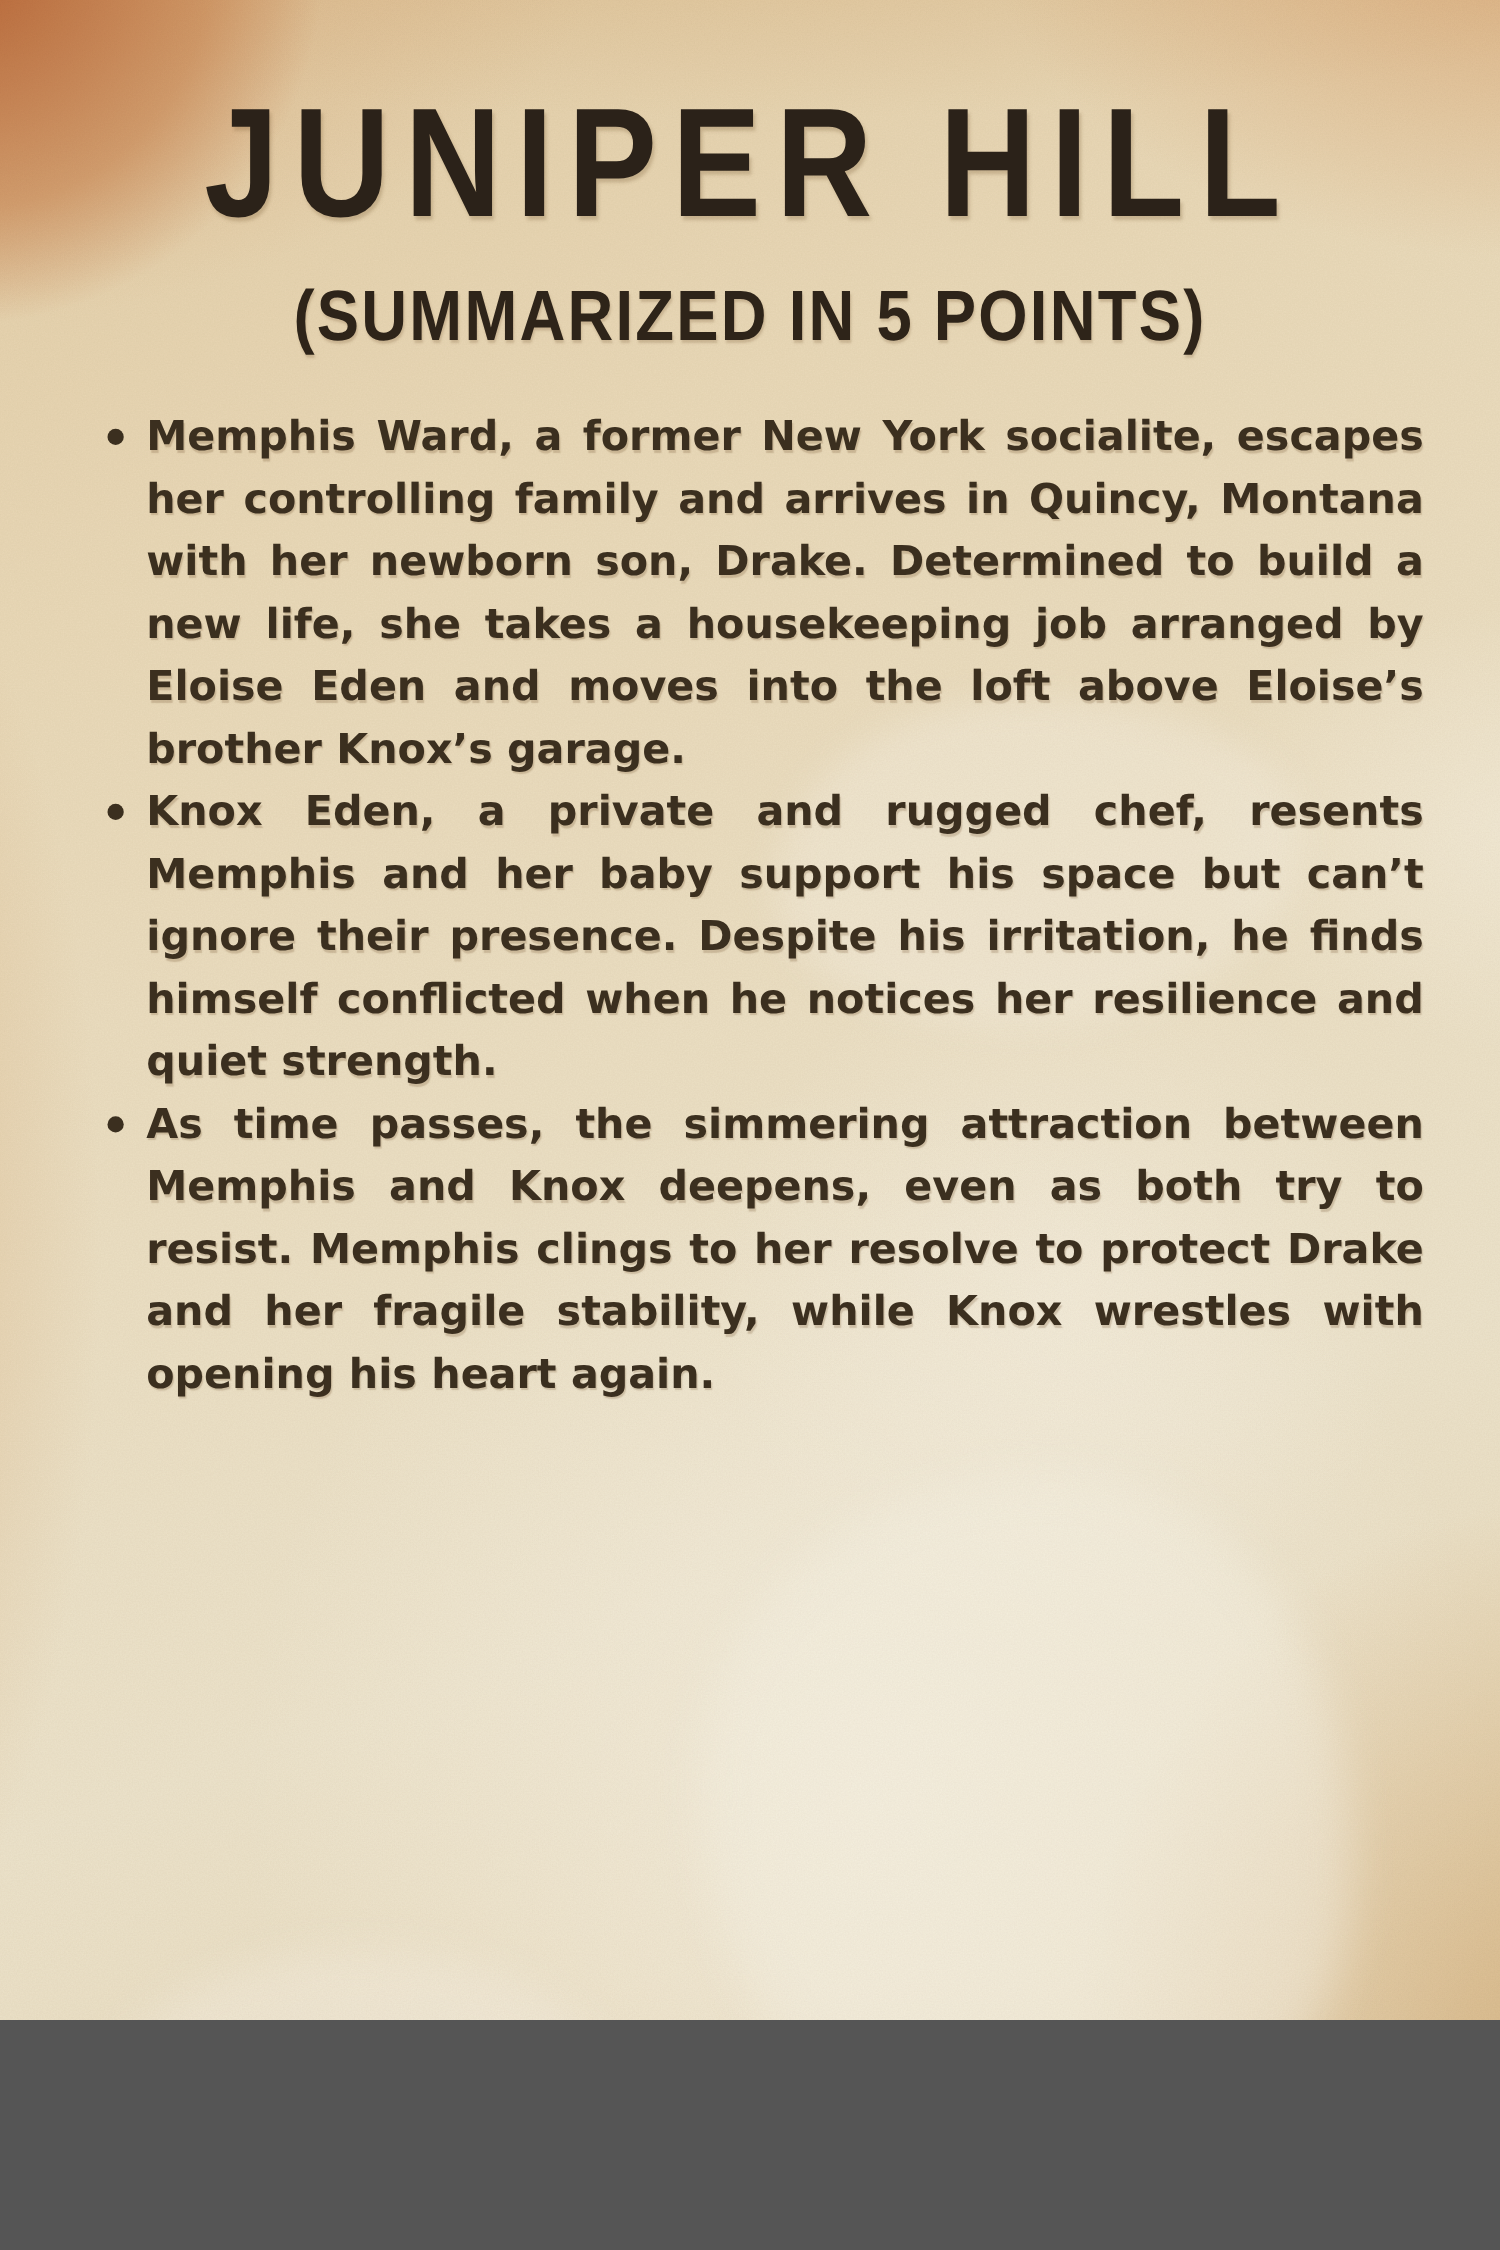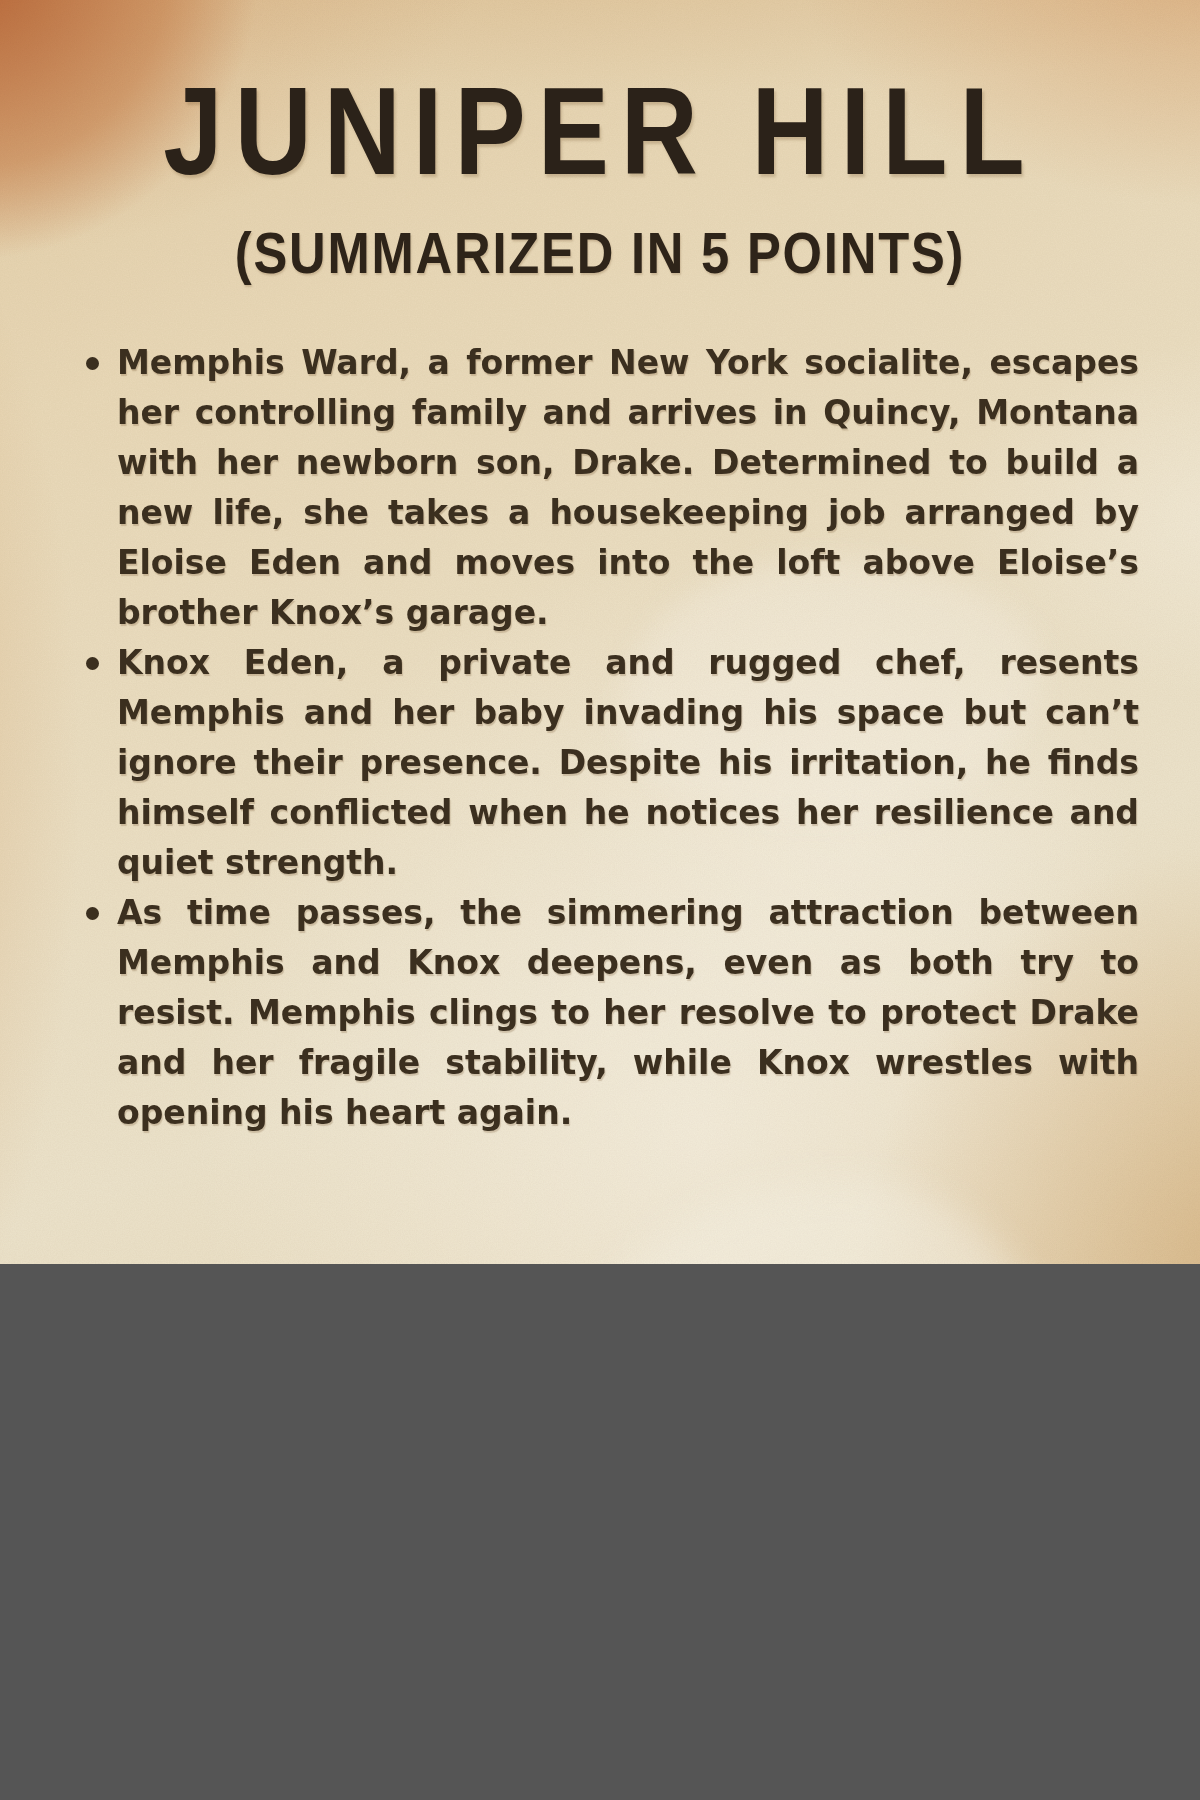--- a/index.html
+++ b/index.html
@@ -1,17 +1,17 @@
 <!DOCTYPE html>
 <html><head>
 <meta charset="utf-8">
 <style>
   html,body { margin:0; padding:0; background:#555; }
   .page {
-    position:relative; width:1200px; height:1264px; overflow:hidden;
+    position:relative; width:1200px; height:1616px; overflow:hidden;
     font-family:"DejaVu Sans", sans-serif;
     background:
       radial-gradient(circle 380px at -30px -30px, rgba(182,97,50,0.92), rgba(197,122,68,0.55) 52%, rgba(197,122,68,0) 76%),
       radial-gradient(ellipse 820px 520px at -90px -110px, rgba(206,141,86,0.50), rgba(206,141,86,0) 72%),
       radial-gradient(ellipse 620px 380px at 102% -60px, rgba(213,152,96,0.62), rgba(213,152,96,0) 70%),
       radial-gradient(ellipse 1300px 300px at 50% -130px, rgba(208,160,105,0.45), rgba(208,160,105,0) 75%),
       radial-gradient(ellipse 280px 820px at -130px 62%, rgba(210,160,105,0.42), rgba(210,160,105,0) 75%),
       radial-gradient(ellipse 540px 620px at 104% 102%, rgba(204,157,97,0.55), rgba(204,157,97,0) 72%),
       radial-gradient(ellipse 430px 270px at 103% 41%, rgba(245,239,223,0.60), rgba(245,239,223,0) 66%),
       radial-gradient(ellipse 720px 820px at 58% 89%, rgba(247,242,229,0.65), rgba(247,242,229,0) 70%),
@@ -35,21 +35,21 @@
     font-family:"Liberation Sans", sans-serif; white-space:nowrap;
   }
   h2.subtitle {
     position:absolute; top:220px; left:0; width:100%; margin:0;
     text-align:center; font-weight:bold; font-size:57px; letter-spacing:2px;
     color:#2e2419; transform:scaleX(0.89); transform-origin:50% 50%;
     text-shadow:1px 2px 2px rgba(120,88,50,0.25);
     font-family:"Liberation Sans", sans-serif; white-space:nowrap;
   }
   ul.summary {
-    position:absolute; top:338px; left:117px; width:1022px;
+    position:absolute; top:324px; left:117px; width:1022px;
     margin:0; padding:0; list-style:none;
   }
   ul.summary li {
     position:relative; margin:0; padding:0;
     font-size:33px; font-weight:bold; line-height:50px;
     text-align:justify; color:#3b2f1f;
     text-shadow:1px 2px 1px rgba(115,85,48,0.25);
   }
   .bullet-dot {
     position:absolute; left:-31px; top:19px; width:13px; height:13px;
@@ -79,17 +79,17 @@
                 0 0 0 0.20 0"></feColorMatrix>
     </filter>
     <rect width="1200" height="1800" filter="url(#grain)"></rect>
   </svg>
 
   <h1 class="title">JUNIPER HILL</h1>
   <h2 class="subtitle">(SUMMARIZED IN 5 POINTS)</h2>
 
   <ul class="summary" id="summary-list">
       <li><span class="bullet-dot"></span><span>Memphis Ward, a former New York socialite, escapes her controlling family and arrives in Quincy, Montana with her newborn son, Drake. Determined to build a new life, she takes a housekeeping job arranged by Eloise Eden and moves into the loft above Eloise’s brother Knox’s garage.</span></li>
-      <li><span class="bullet-dot"></span><span>Knox Eden, a private and rugged chef, resents Memphis and her baby invading his space but can’t ignore their presence. Despite his irritation, he finds himself conflicted when he notices her resilience and quiet strength.</span></li>
+      <li><span class="bullet-dot"></span><span>Knox Eden, a private and rugged chef, resents Memphis and her baby support his space but can’t ignore their presence. Despite his irritation, he finds himself conflicted when he notices her resilience and quiet strength.</span></li>
       <li><span class="bullet-dot"></span><span>As time passes, the simmering attraction between Memphis and Knox deepens, even as both try to resist. Memphis clings to her resolve to protect Drake and her fragile stability, while Knox wrestles with opening his heart again.</span></li>
     </ul>
 
 </div>
 
 </body></html>

